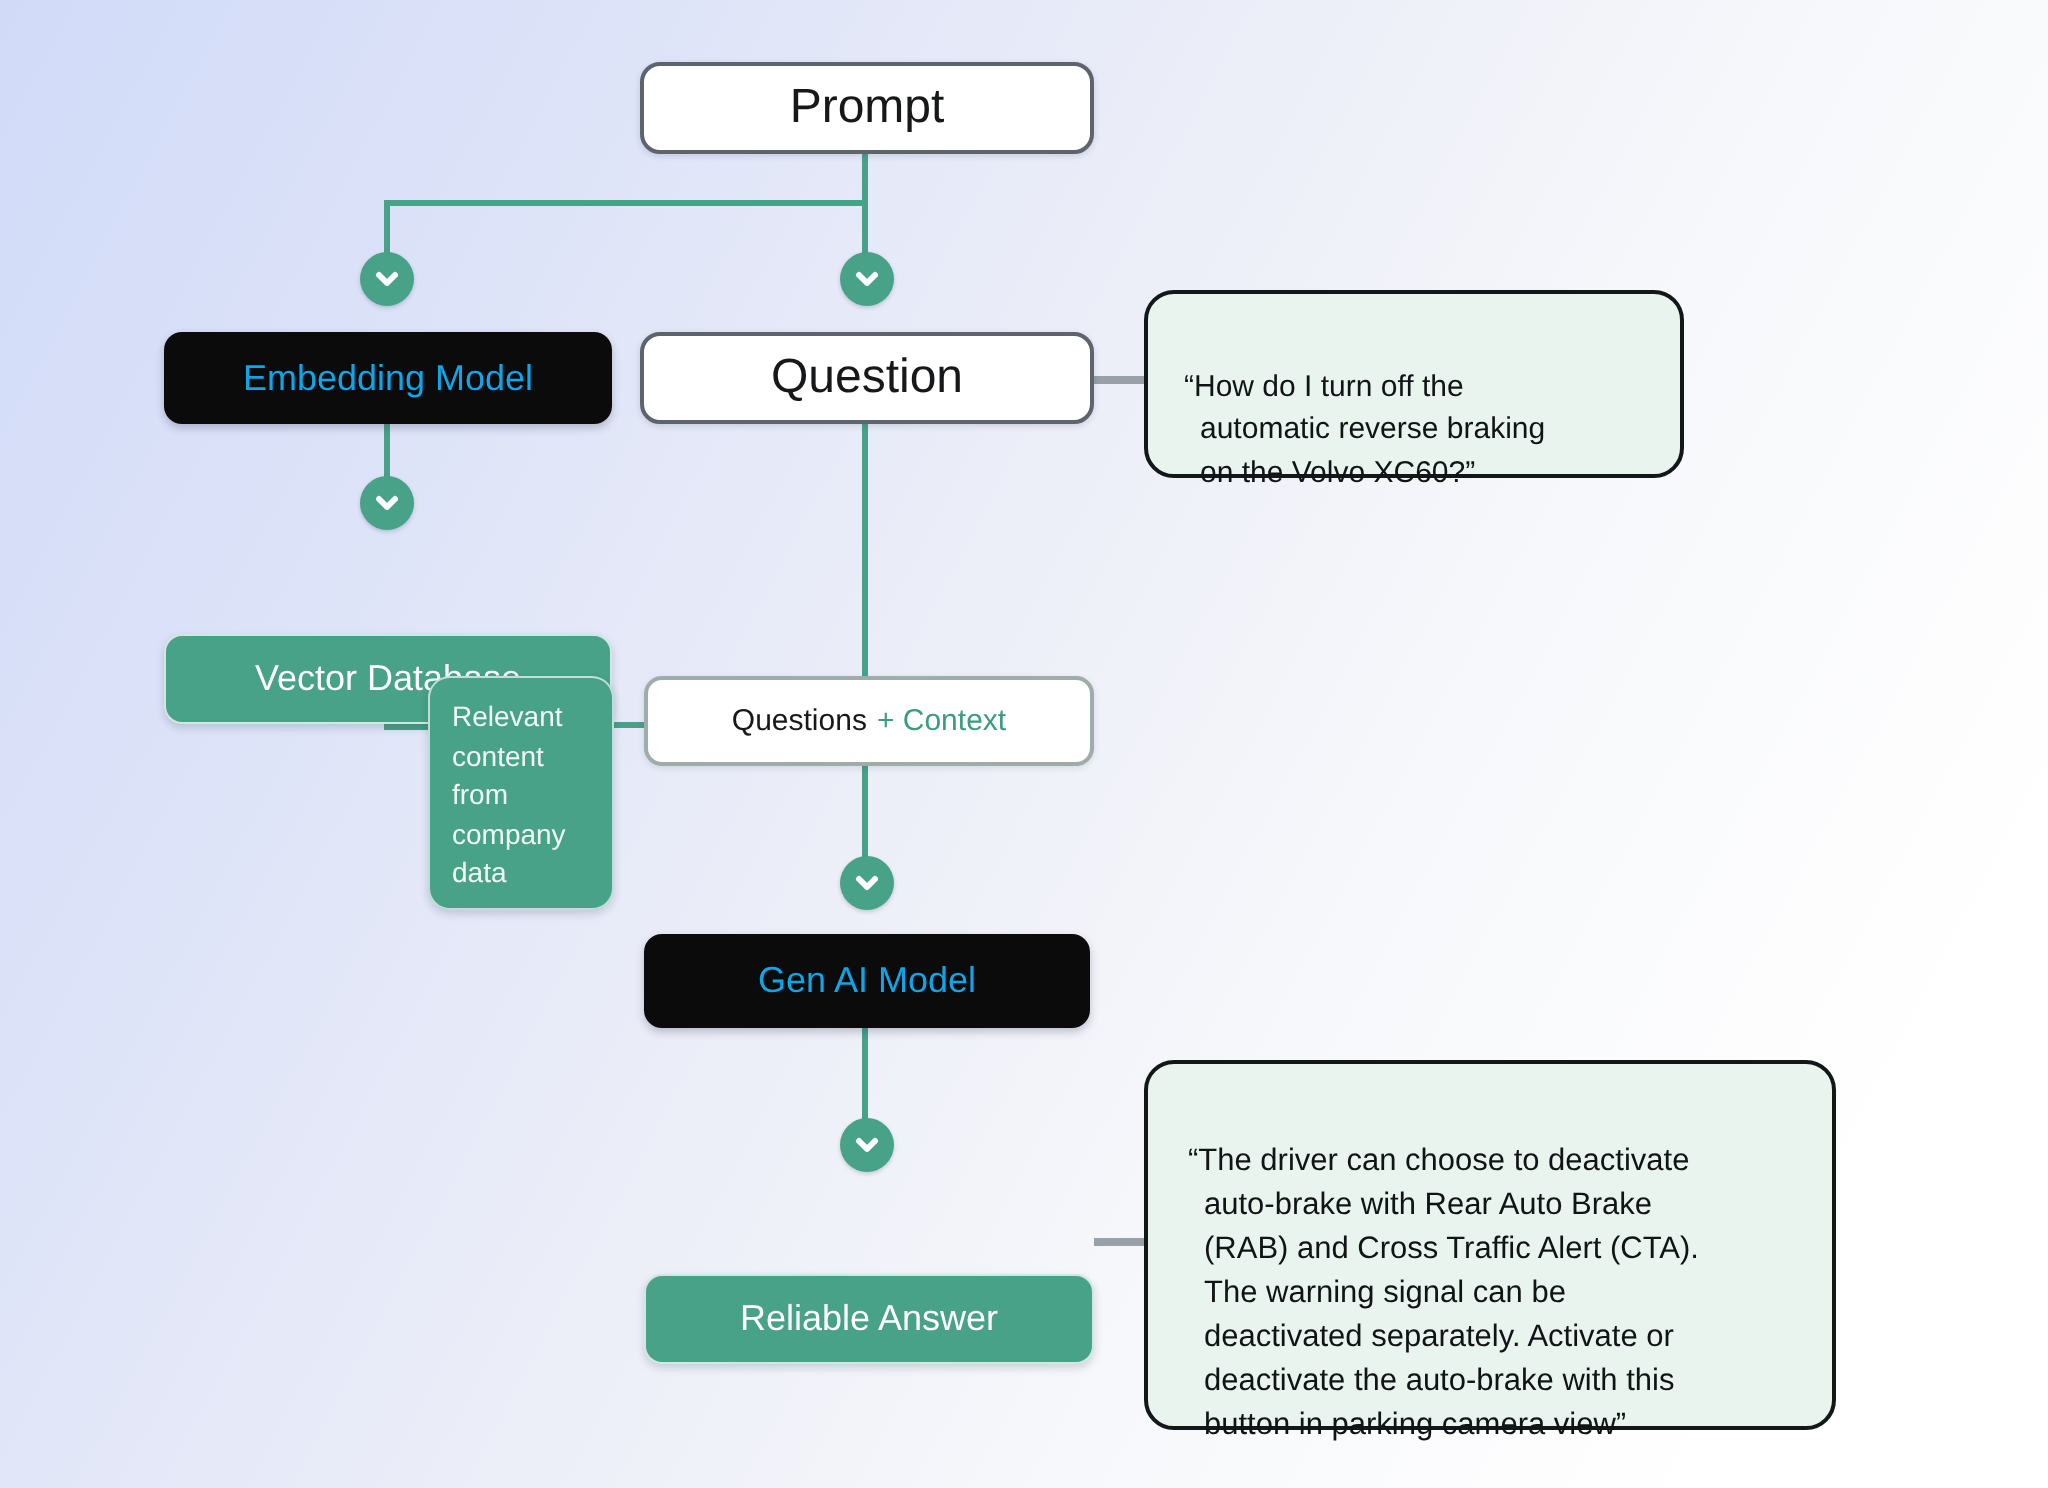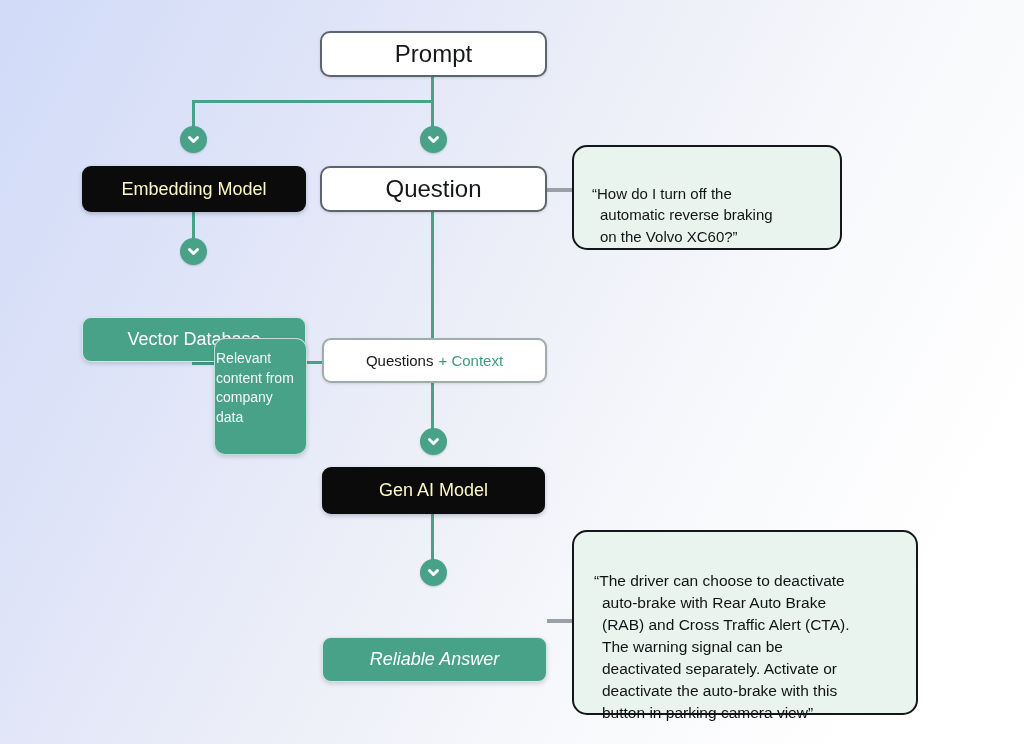--- a/index.html
+++ b/index.html
@@ -25,21 +25,21 @@
     background: #ffffff;
     border: 2px solid #5d646b;
     border-radius: 10px;
     color: #16181a;
     font-size: 24px;
     box-shadow: 0 1px 3px rgba(30,40,70,0.15);
   }
   .node-black {
     background: #0b0b0c;
     border-radius: 9px;
-    color: #fef9c3;
+    color: #0ea5e9;
     font-size: 18px;
     box-shadow: 0 2px 4px rgba(30,40,70,0.25);
   }
   .node-green {
     background: #48a287;
     border: 1px solid rgba(255,255,255,0.75);
     border-radius: 9px;
     color: #ffffff;
     font-size: 18px;
     box-shadow: 0 2px 4px rgba(30,40,70,0.18);
@@ -55,21 +55,21 @@
   }
   .accent-text { color: #3c9c80; }
   .sidebox {
     position: absolute;
     background: #48a287;
     border: 1px solid rgba(255,255,255,0.65);
     border-radius: 11px;
     color: #f2faf6;
     font-size: 14px;
     line-height: 19.5px;
-    padding: 10px 8px 8px 1px;
+    padding: 10px 8px 8px 11px;
     text-align: left;
     box-shadow: 0 2px 4px rgba(30,40,70,0.18);
   }
   .callout {
     position: absolute;
     background: #e9f4ee;
     border: 2px solid #141719;
     border-radius: 15px;
     color: #111416;
     text-align: left;
@@ -157,21 +157,21 @@
   </div>
 
   <div class="node node-black" style="left:82px; top:166px; width:224px; height:46px;">
     <span>Embedding Model</span>
   </div>
 
   <div class="node node-white" style="left:320px; top:166px; width:227px; height:46px;">
     <span>Question</span>
   </div>
 
-  <div class="callout callout-1" style="left:572px; top:145px; width:270px; height:105px;">
+  <div class="callout callout-1" style="left:572px; top:145px; width:270px; height:94px;">
     <span class="callout-text">“How do I turn off the
 automatic reverse braking
 on the Volvo XC60?”</span>
   </div>
 
   <div class="node node-green" style="left:82px; top:277px; width:224px; height:45px;">
     <span>Vector Database</span>
   </div>
 
   <div class="sidebox" style="left:214px; top:338px; width:93px; height:117px;">
@@ -180,21 +180,21 @@
 
   <div class="node node-outline" style="left:322px; top:338px; width:225px; height:45px;">
     <span>Questions</span>
     <span class="accent-text" style="margin-left:5px;text-align:right;">+ Context</span>
   </div>
 
   <div class="node node-black" style="left:322px; top:467px; width:223px; height:47px;">
     <span>Gen AI Model</span>
   </div>
 
-  <div class="node node-green" style="left:322px; top:597px; width:225px; height:45px;font-style:italic;">
+  <div class="node node-green" style="left:322px; top:597px; width:225px; height:45px;">
     <span>Reliable Answer</span>
   </div>
 
   <div class="callout callout-2" style="left:572px; top:530px; width:346px; height:185px;">
     <span class="callout-text">“The driver can choose to deactivate
 auto-brake with Rear Auto Brake
 (RAB) and Cross Traffic Alert (CTA).
 The warning signal can be
 deactivated separately. Activate or
 deactivate the auto-brake with this

